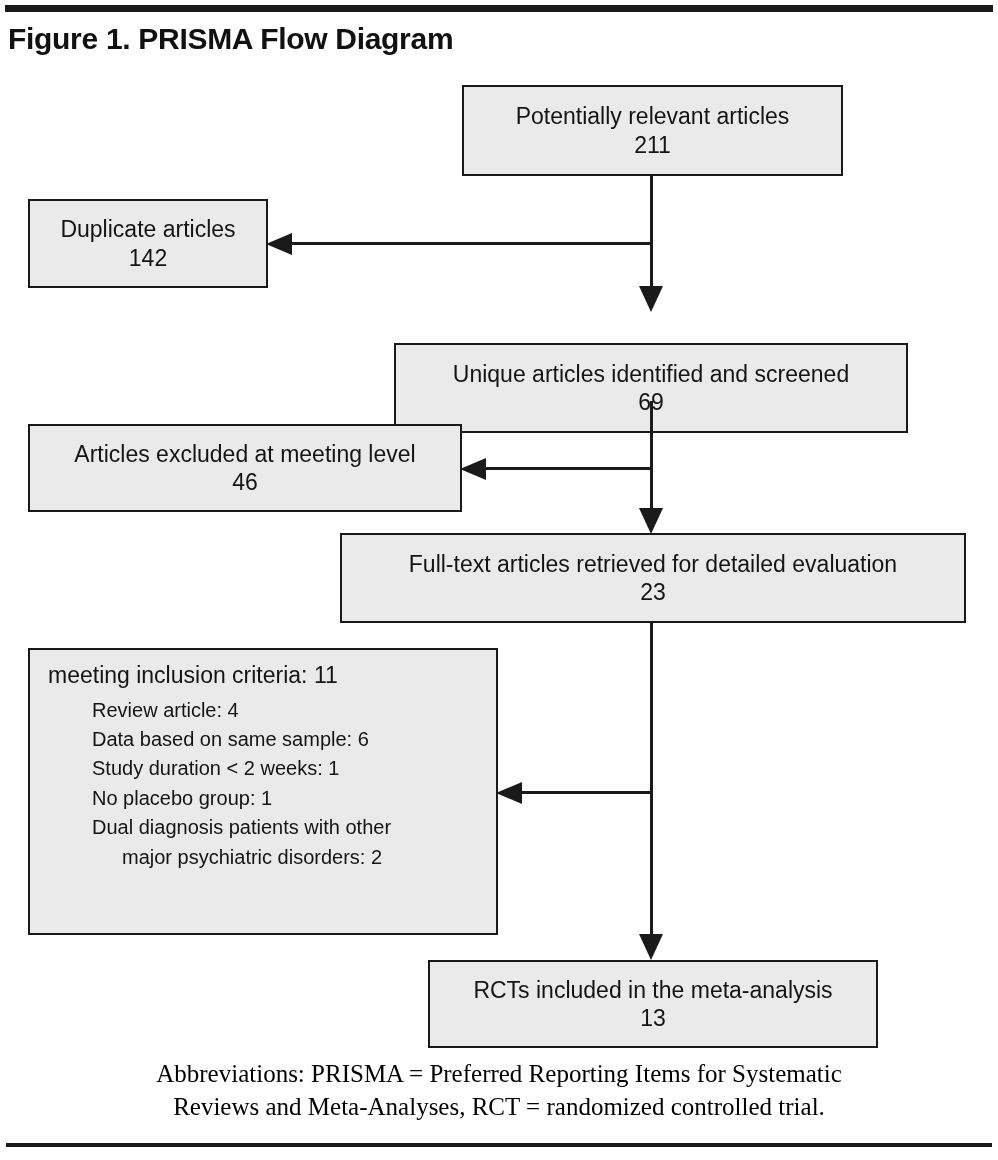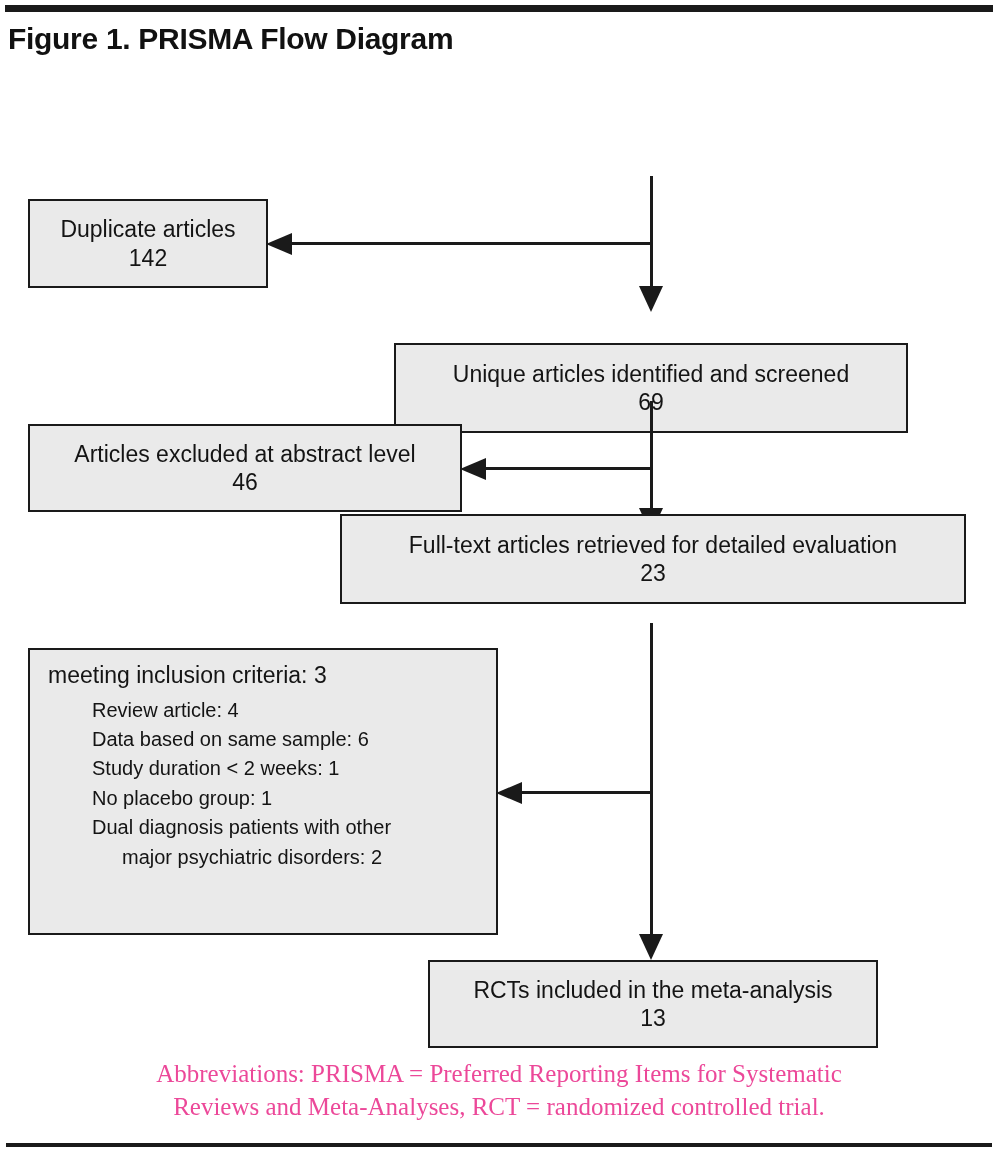--- a/index.html
+++ b/index.html
@@ -118,33 +118,37 @@
   
   .abbrev {
     position: absolute;
     left: 0px;
     top: 1058px;
     width: 998px;
     text-align: center;
     font-family: "Liberation Serif", serif;
     font-size: 25px;
     line-height: 1.30;
-    color: #ec4899;
+    color: #000000;
   }
   .abbrev .l2 { display: block; }
 </style>
 </head>
 <body>
 
 <div id="page">
 
   <div class="rule-top"></div>
 
   <div class="fig-title">Figure 1. PRISMA Flow Diagram</div>
 
+  <div class="node" style="left:462px; top:85px; width:381px; height:91px;">
+    <span class="ln">Potentially relevant articles</span>
+    <span class="num">211</span>
+  </div>
 
   <div class="vline" style="left:650px; top:176px; width:3px; height:116px;"></div>
   <div class="arrow-down" style="left:639px; top:286px;"></div>
 
   <div class="hline" style="left:290px; top:242px; width:362px;"></div>
   <div class="arrow-left" style="left:266px; top:233px;"></div>
 
   <div class="node" style="left:28px; top:199px; width:240px; height:89px;">
     <span class="ln">Duplicate articles</span>
     <span class="num">142</span>
@@ -155,37 +159,37 @@
     <span class="num">69</span>
   </div>
 
   <div class="vline" style="left:650px; top:401px; width:3px; height:114px;"></div>
   <div class="arrow-down" style="left:639px; top:508px;"></div>
 
   <div class="hline" style="left:484px; top:467px; width:168px;"></div>
   <div class="arrow-left" style="left:460px; top:458px;"></div>
 
   <div class="node" style="left:28px; top:424px; width:434px; height:88px;">
-    <span class="ln">Articles excluded at abstract level</span>
+    <span class="ln">Articles excluded at meeting level</span>
     <span class="num">46</span>
   </div>
 
-  <div class="node" style="left:340px; top:514px; width:626px; height:90px;">
+  <div class="node" style="left:340px; top:533px; width:626px; height:90px;">
     <span class="ln">Full-text articles retrieved for detailed evaluation</span>
     <span class="num">23</span>
   </div>
 
   <div class="vline" style="left:650px; top:623px; width:3px; height:320px;"></div>
   <div class="arrow-down" style="left:639px; top:934px;"></div>
 
   <div class="hline" style="left:520px; top:791px; width:132px;"></div>
   <div class="arrow-left" style="left:496px; top:782px;"></div>
 
   <div class="node listnode" style="left:28px; top:648px; width:470px; height:287px;">
-    <div class="head">meeting inclusion criteria: 3</div>
+    <div class="head">meeting inclusion criteria: 11</div>
     <ul>
       <li>
         <span>Review article: 4</span>
       </li>
       <li>
         <span>Data based on same sample: 6</span>
       </li>
       <li>
         <span>Study duration &lt; 2 weeks: 1</span>
       </li>

